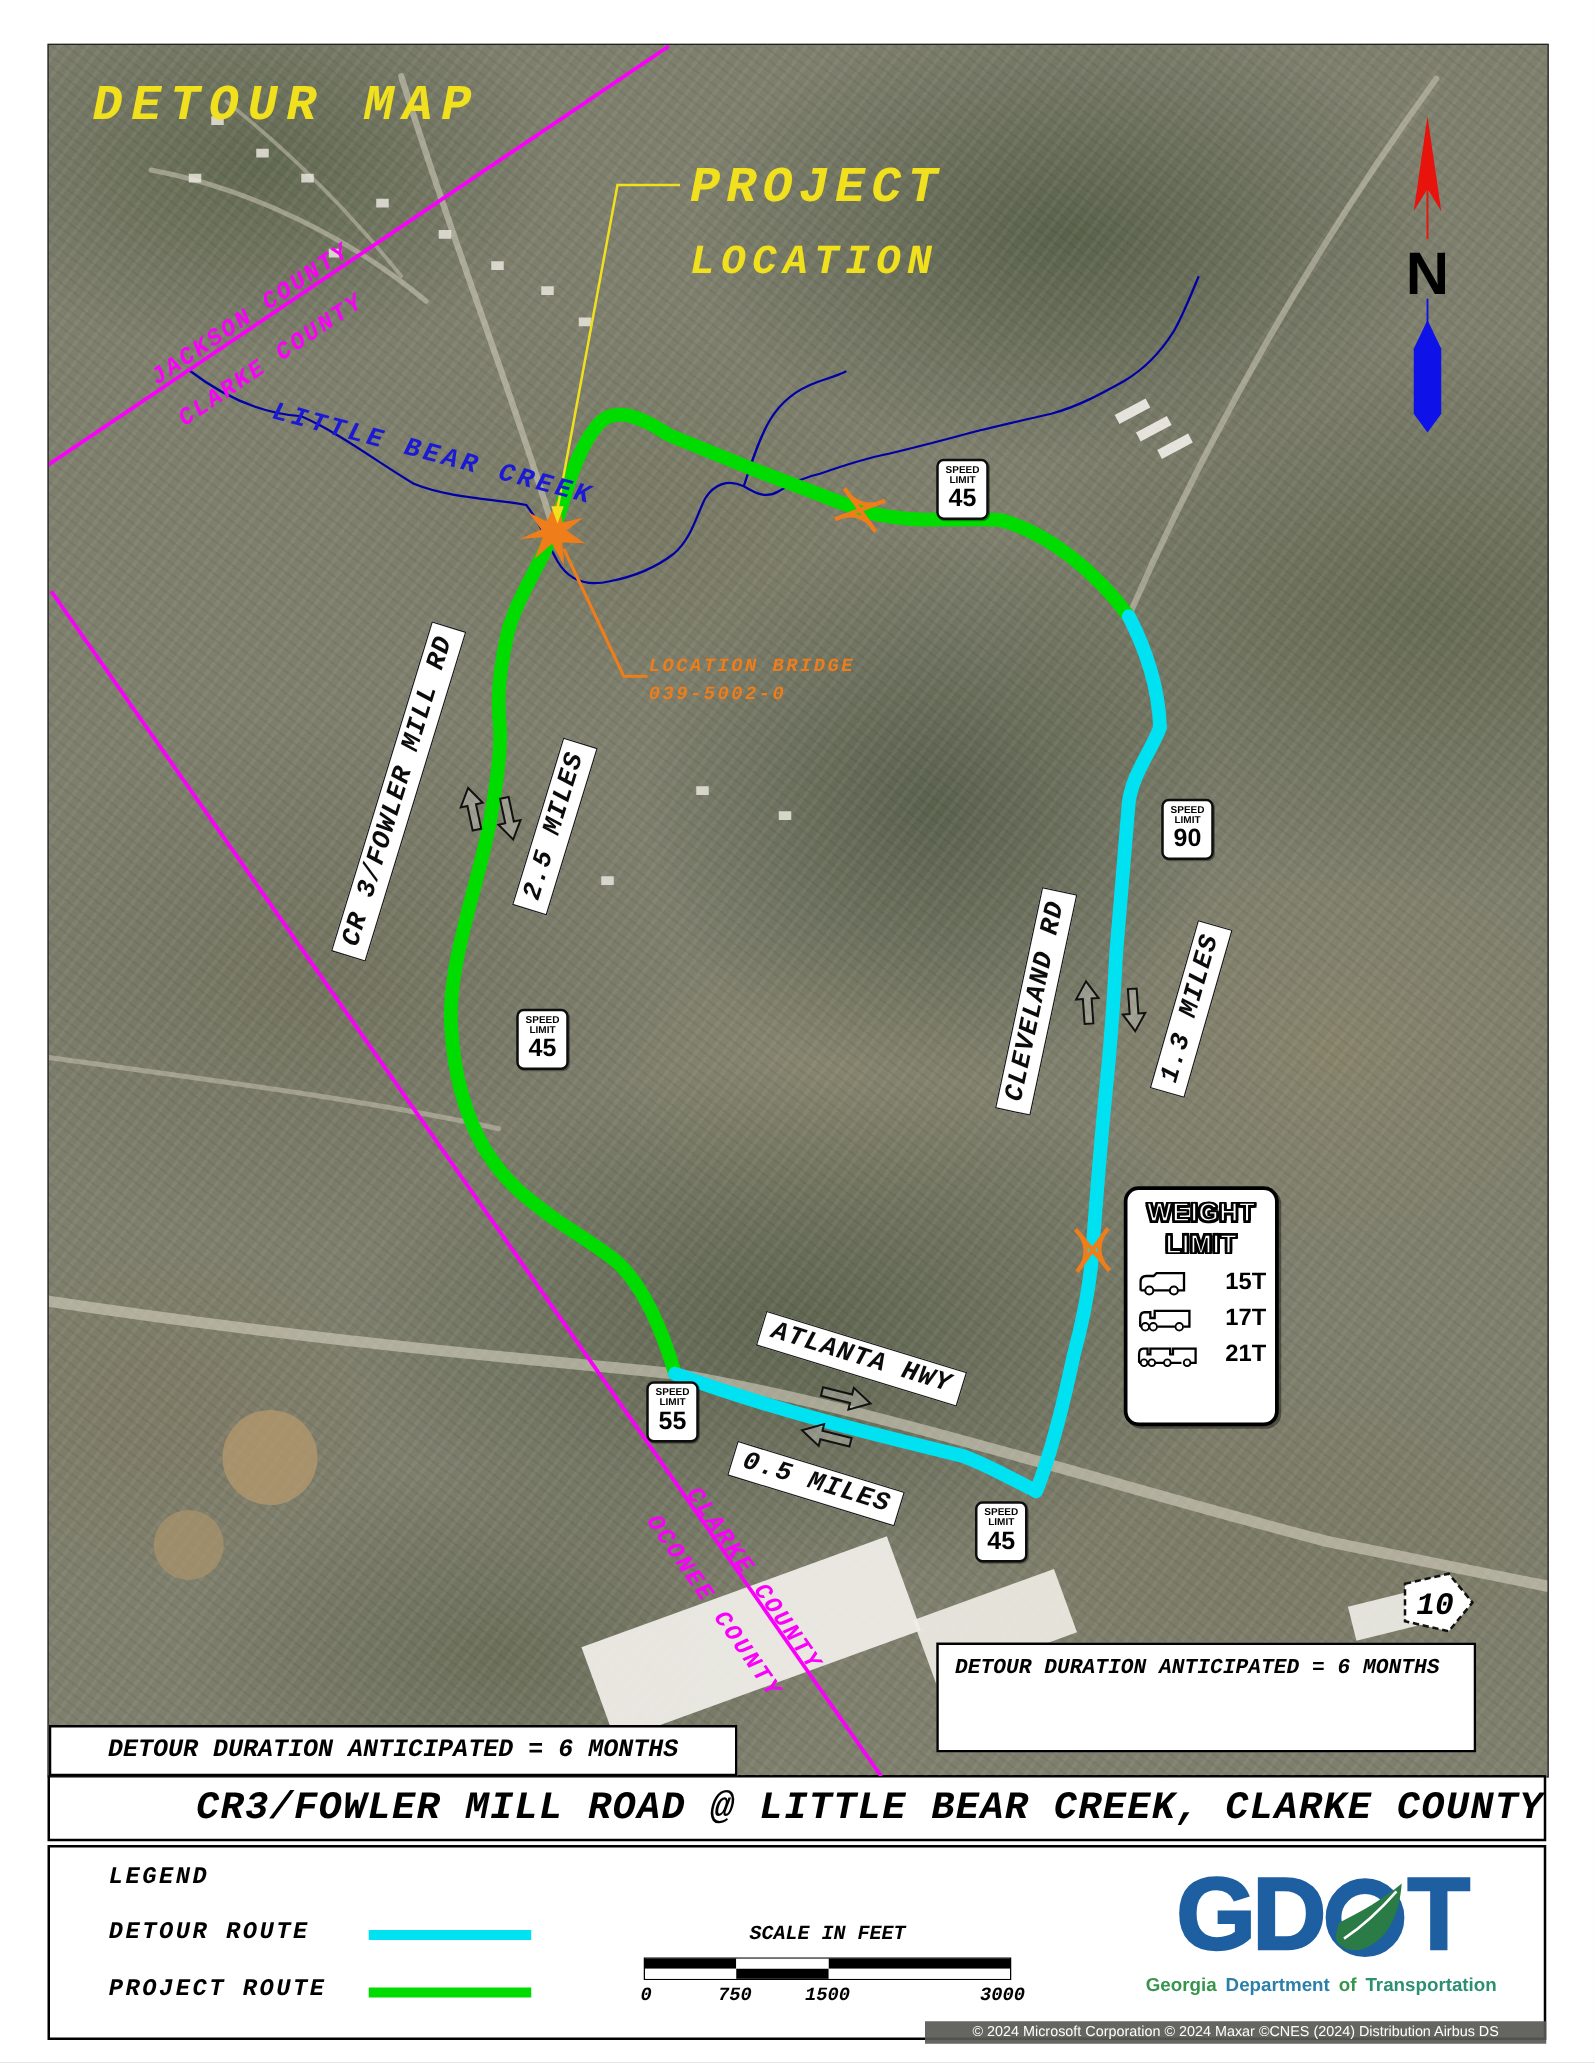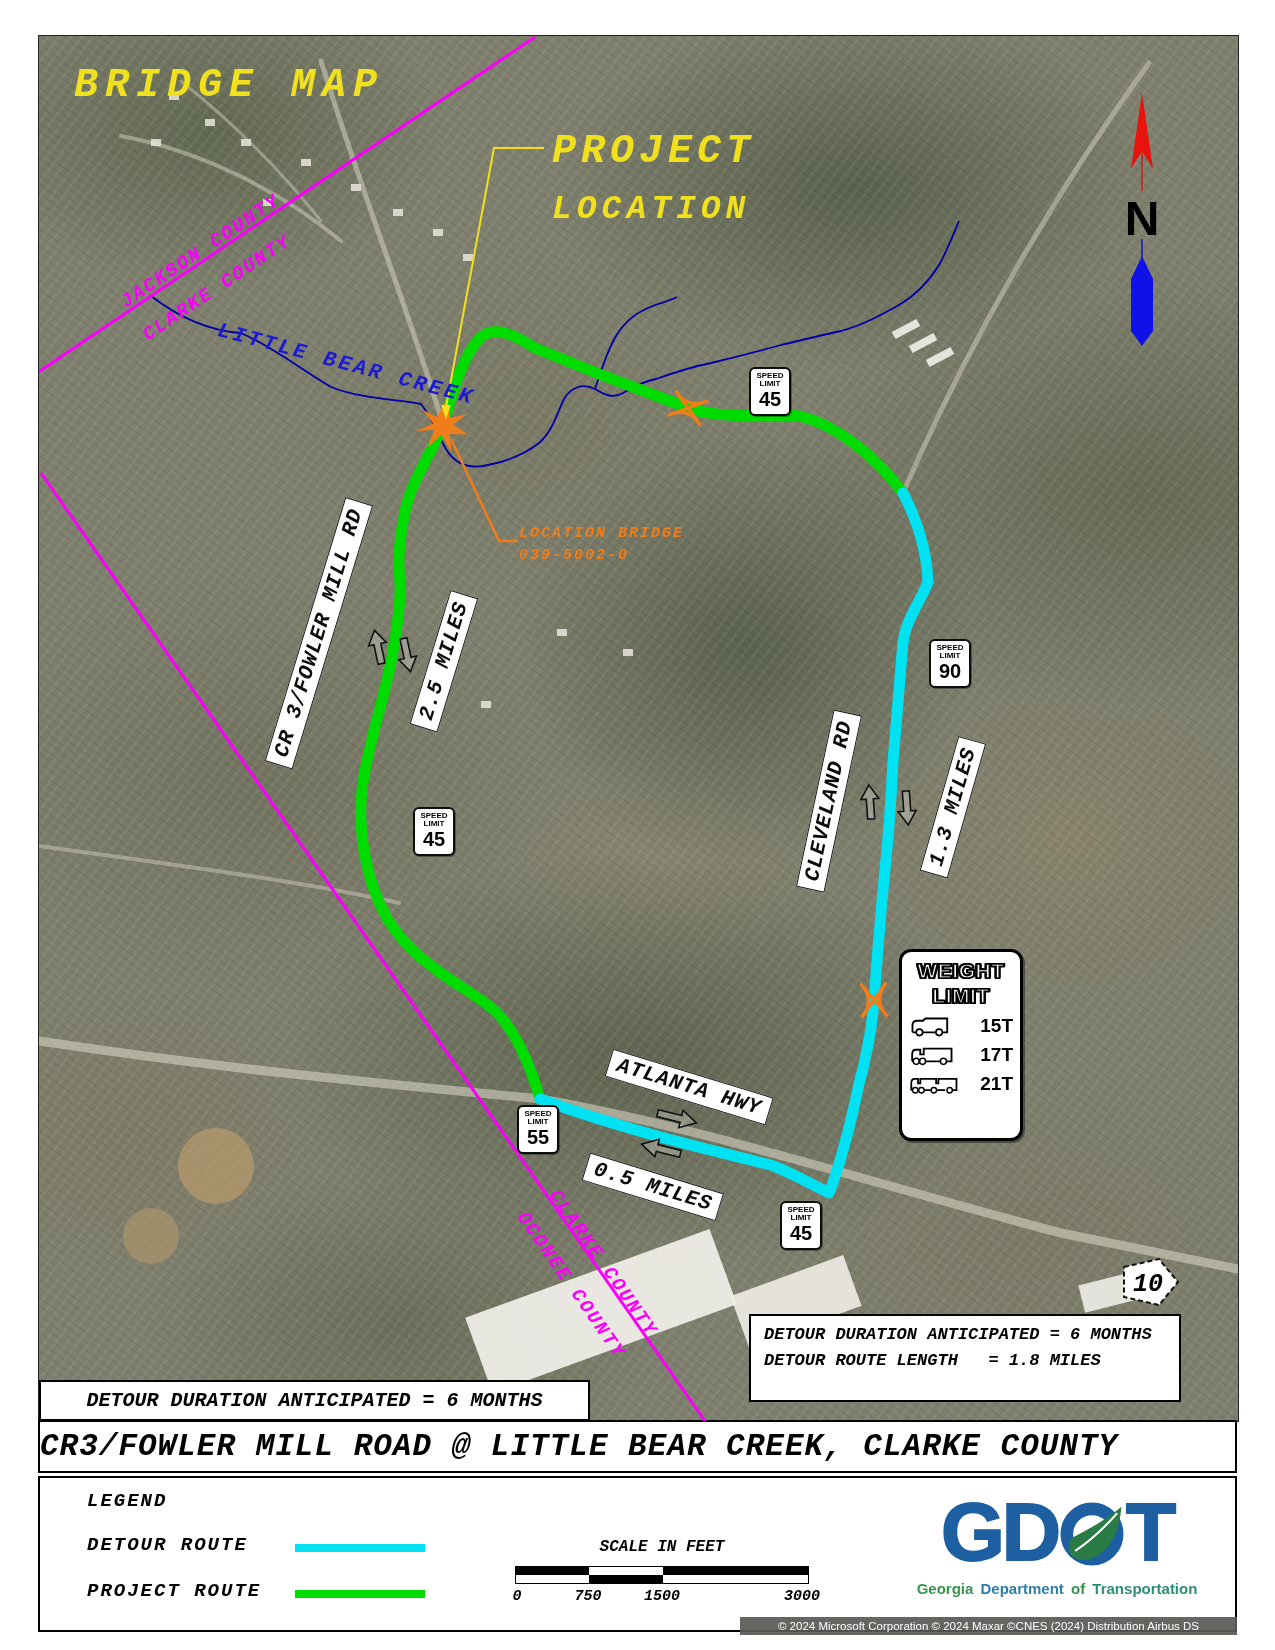--- a/index.html
+++ b/index.html
@@ -51,21 +51,21 @@
   
   .duration-box{position:absolute;z-index:5;left:0;top:1344px;width:551px;height:41px;
         background:#fff;border:2px solid #000;box-sizing:border-box;display:flex;align-items:center;justify-content:center;
         font:700 italic 20px "Liberation Mono",monospace;color:#000;}
   .info-box{position:absolute;z-index:5;left:710px;top:1278px;width:432px;height:88px;
         background:#fff;border:2px solid #000;box-sizing:border-box;padding:6px 0 0 13px;
         font:700 italic 17px "Liberation Mono",monospace;color:#000;}
   .info-box div{line-height:26px;white-space:pre;}
   
   .title-bar{position:absolute;left:38px;top:1420px;width:1199px;height:53px;background:#fff;
-        border:2px solid #000;box-sizing:border-box;display:flex;align-items:center;justify-content:flex-start;
+        border:2px solid #000;box-sizing:border-box;display:flex;align-items:center;justify-content:flex-end;
         font:700 italic 31px "Liberation Mono",monospace;letter-spacing:1px;color:#000;}
   
   .legend{position:absolute;left:38px;top:1476px;width:1199px;height:156px;background:#fff;
         border:2px solid #000;box-sizing:border-box;}
   .lg-txt{position:absolute;font:700 italic 19px "Liberation Mono",monospace;color:#000;white-space:nowrap;}
   .lg-swatch{position:absolute;height:8px;width:130px;}
   .scale-title{position:absolute;transform:translateX(-50%);font:700 italic 16px "Liberation Mono",monospace;}
   .scale-bar{position:absolute;left:475px;top:88px;width:294px;height:18px;border:1px solid #000;box-sizing:border-box;}
   .sb-row{display:flex;height:8px;}
   .sb-seg{height:100%;}
@@ -190,21 +190,21 @@
         <line x1="1141" y1="238" x2="1141" y2="262" stroke="#0f12e8" stroke-width="1.5"></line>
         <path d="M1141,255 L1152,278 L1152,330 L1141,345 L1130,330 L1130,278 Z" fill="#0f12e8"></path>
       </g>
 
       <g>
         <polygon points="1123,1266 1158,1258 1177,1281 1158,1304 1123,1296" fill="#fff" stroke="#111" stroke-width="2" stroke-dasharray="5 3"></polygon>
         <text x="1147" y="1290" text-anchor="middle" font-family="Liberation Mono, monospace" font-size="25" font-weight="700" font-style="italic" fill="#000">10</text>
       </g>
     </svg>
 
-    <div class="txt" style="left:35px;top:27px;font-size:40px;letter-spacing:7px;color:#f0e01e;">BRIDGE MAP</div>
+    <div class="txt" style="left:35px;top:27px;font-size:40px;letter-spacing:7px;color:#f0e01e;">DETOUR MAP</div>
 
     <div class="txt" style="left:513px;top:93px;font-size:40px;letter-spacing:5px;color:#f0e01e;">PROJECT</div>
     <div class="txt" style="left:513px;top:135px;font-size:33px;letter-spacing:5px;color:#f0e01e;margin-top:20px;">LOCATION</div>
 
     <div class="txt rot" style="left:90px;top:255px;font-size:19px;letter-spacing:2px;color:#fa00fa;transform:rotate(-34deg);">JACKSON COUNTY</div>
     <div class="txt rot" style="left:112px;top:288px;font-size:19px;letter-spacing:2px;color:#fa00fa;transform:rotate(-34deg);">CLARKE COUNTY</div>
 
     <div class="txt rot" style="left:182px;top:283px;font-size:21px;letter-spacing:3px;color:#1a1ad4;transform:rotate(15deg);transform-origin:left top;">LITTLE BEAR CREEK</div>
 
     <div class="txt" style="left:480px;top:489px;font-size:15px;letter-spacing:2px;color:#ef7d1a;">LOCATION BRIDGE</div>
@@ -274,21 +274,20 @@
           <circle cx="22" cy="15" r="2.4" fill="#fff" stroke="#000" stroke-width="1.3"></circle>
           <circle cx="36" cy="15" r="2.4" fill="#fff" stroke="#000" stroke-width="1.3"></circle>
         </svg>
         <span class="ws-wt">21T</span>
       </div>
     </div>
 
     <div class="duration-box">DETOUR DURATION ANTICIPATED = 6 MONTHS</div>
     <div class="info-box">
       <div>DETOUR DURATION ANTICIPATED = 6 MONTHS</div>
-      <div>DETOUR ROUTE LENGTH   = 1.8 MILES</div>
     </div>
   </div>
 
   <div class="title-bar">
     <span>CR3/FOWLER MILL ROAD @ LITTLE BEAR CREEK, CLARKE COUNTY</span>
   </div>
 
   <div class="legend">
     <div class="lg-txt" style="left:47px;top:12px;letter-spacing:2px;">LEGEND</div>
     <div class="lg-txt" style="left:47px;top:56px;letter-spacing:2px;">DETOUR ROUTE</div>

